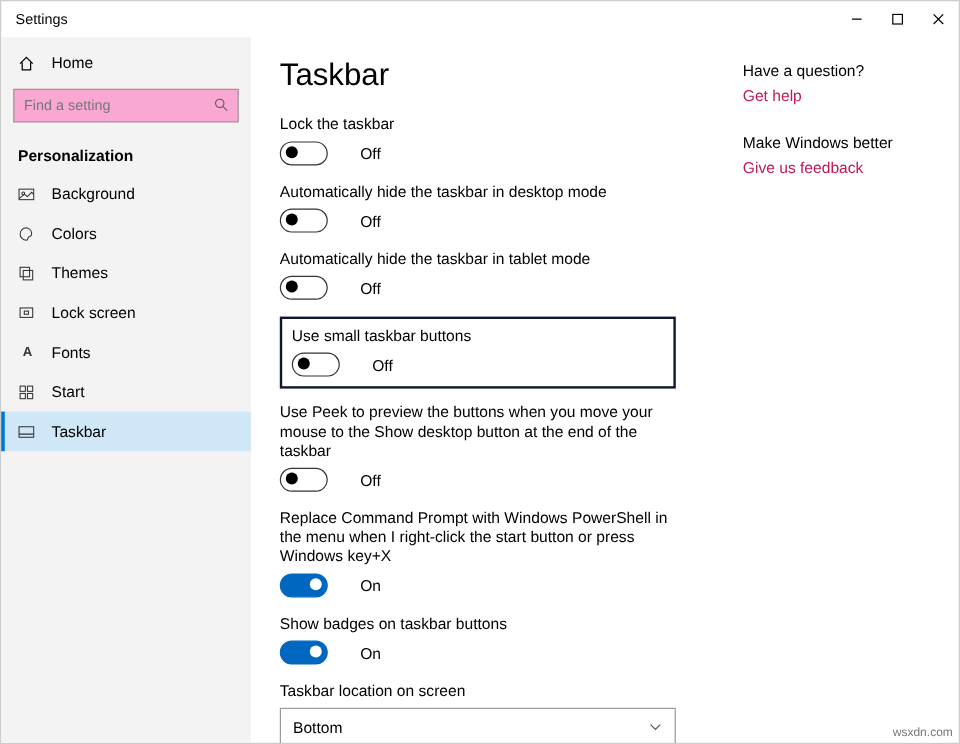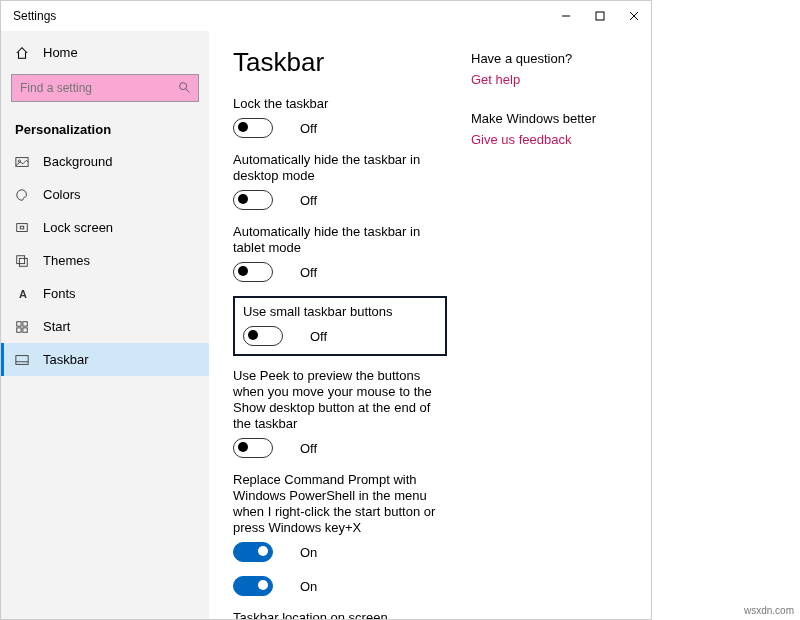--- a/index.html
+++ b/index.html
@@ -1,16 +1,16 @@
 <!DOCTYPE html>
 <html><head>
 <meta charset="utf-8">
 <style>
   html,body{margin:0;padding:0;width:800px;height:620px;font-family:"Segoe UI",Arial,sans-serif;background:#fff;color:#000;overflow:hidden;font-size:13px}
-  .window{width:652px;height:620px;display:flex;flex-direction:column;border:1px solid #ccc;box-sizing:border-box}
+  .window{width:800px;height:620px;display:flex;flex-direction:column;border:1px solid #ccc;box-sizing:border-box}
   .titlebar{height:30px;display:flex;align-items:center;justify-content:flex-start;position:relative}
   .titlebar .title{padding-left:12px;font-size:12px}
   .wc{position:absolute;right:0;top:0;display:flex}
   .wc div{width:34px;height:30px;display:flex;align-items:center;justify-content:center;font-size:12px}
   .body{flex:1;display:flex;min-height:0}
   .sidebar{width:208px;background:#f3f3f3;display:flex;flex-direction:column;padding-top:6px;box-sizing:border-box}
   .home{display:flex;align-items:center;gap:12px;padding:8px 14px;font-size:13px}
   .search{margin:6px 10px 10px;position:relative}
   .search input{width:100%;height:28px;border:1px solid #999;box-sizing:border-box;padding:0 26px 0 8px;font-size:12px;background:#f9a8d4}
   .search .icon{position:absolute;right:8px;top:6px;color:#555}
@@ -98,34 +98,34 @@
         <span class="nav-icon">
             <svg width="14" height="14" viewBox="0 0 16 16">
               <path d="M8 2 a6 6 0 1 0 0 12 c2 0 1-2 2-3 s3 0 3-3 a6 6 0 0 0-5-6z" fill="none" stroke="#333"></path>
             </svg>
           </span>
         <span>Colors</span>
       </div>
       <div class="nav-item">
         <span class="nav-icon">
             <svg width="14" height="14" viewBox="0 0 16 16">
+              <rect x="2" y="2" width="9" height="9" fill="none" stroke="#333"></rect>
+              <rect x="5" y="5" width="9" height="9" fill="none" stroke="#333"></rect>
+            </svg>
+          </span>
+        <span>Themes</span>
+      </div>
+      <div class="nav-item">
+        <span class="nav-icon">
+            <svg width="14" height="14" viewBox="0 0 16 16">
               <rect x="2" y="3" width="12" height="9" fill="none" stroke="#333"></rect>
               <rect x="6" y="6" width="4" height="3" fill="none" stroke="#333"></rect>
             </svg>
           </span>
         <span>Lock screen</span>
-      </div>
-      <div class="nav-item">
-        <span class="nav-icon">
-            <svg width="14" height="14" viewBox="0 0 16 16">
-              <rect x="2" y="2" width="9" height="9" fill="none" stroke="#333"></rect>
-              <rect x="5" y="5" width="9" height="9" fill="none" stroke="#333"></rect>
-            </svg>
-          </span>
-        <span>Themes</span>
       </div>
       <div class="nav-item">
         <span class="nav-icon" style="font-size:11px;font-weight:600">A</span>
         <span>Fonts</span>
       </div>
       <div class="nav-item">
         <span class="nav-icon">
             <svg width="14" height="14" viewBox="0 0 16 16">
               <rect x="2" y="2" width="5" height="5" fill="none" stroke="#333"></rect>
               <rect x="9" y="2" width="5" height="5" fill="none" stroke="#333"></rect>
@@ -204,20 +204,21 @@
           <div class="slabel">Replace Command Prompt with Windows PowerShell in the menu when I right-click the start button or press Windows key+X</div>
           <div class="trow">
             <div class="toggle on">
                 <div class="knob"></div>
               </div>
             <div class="tstate">On</div>
           </div>
         </div>
 
         <div class="setting">
+          <div class="slabel">Show badges on taskbar buttons</div>
           <div class="trow">
             <div class="toggle on">
                 <div class="knob"></div>
               </div>
             <div class="tstate">On</div>
           </div>
         </div>
 
         <div class="slabel">Taskbar location on screen</div>
         <div class="dd">

